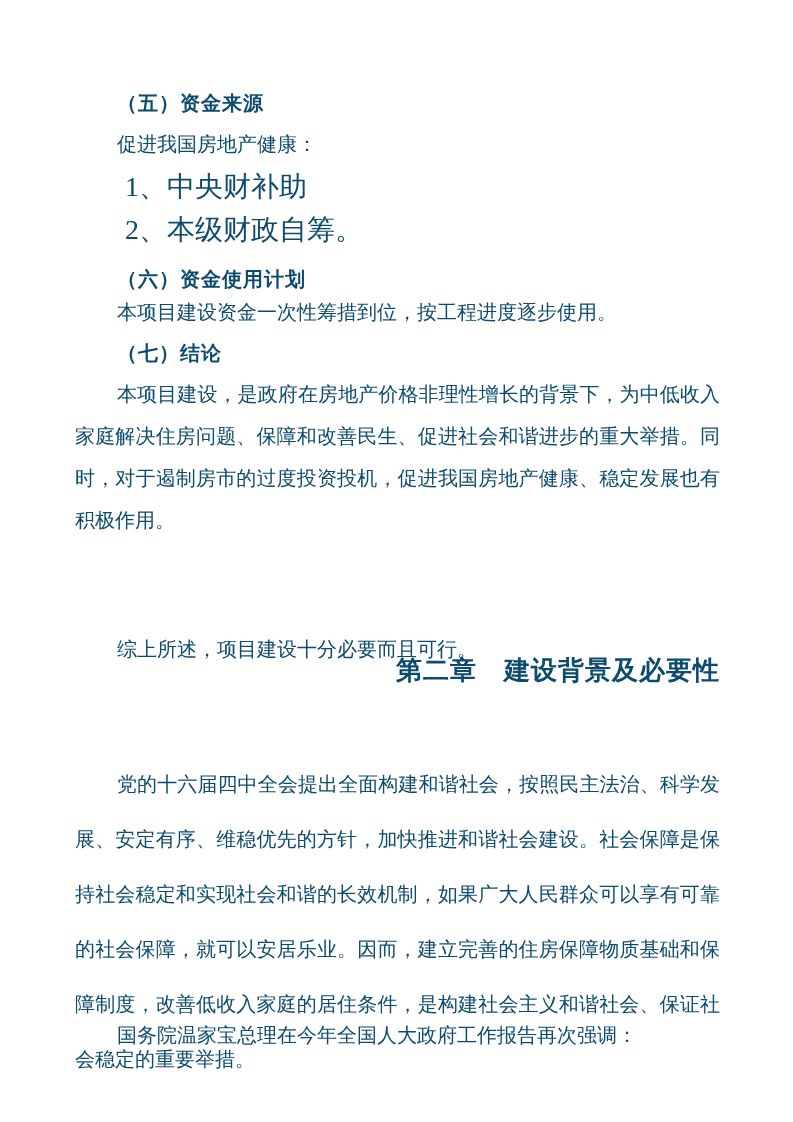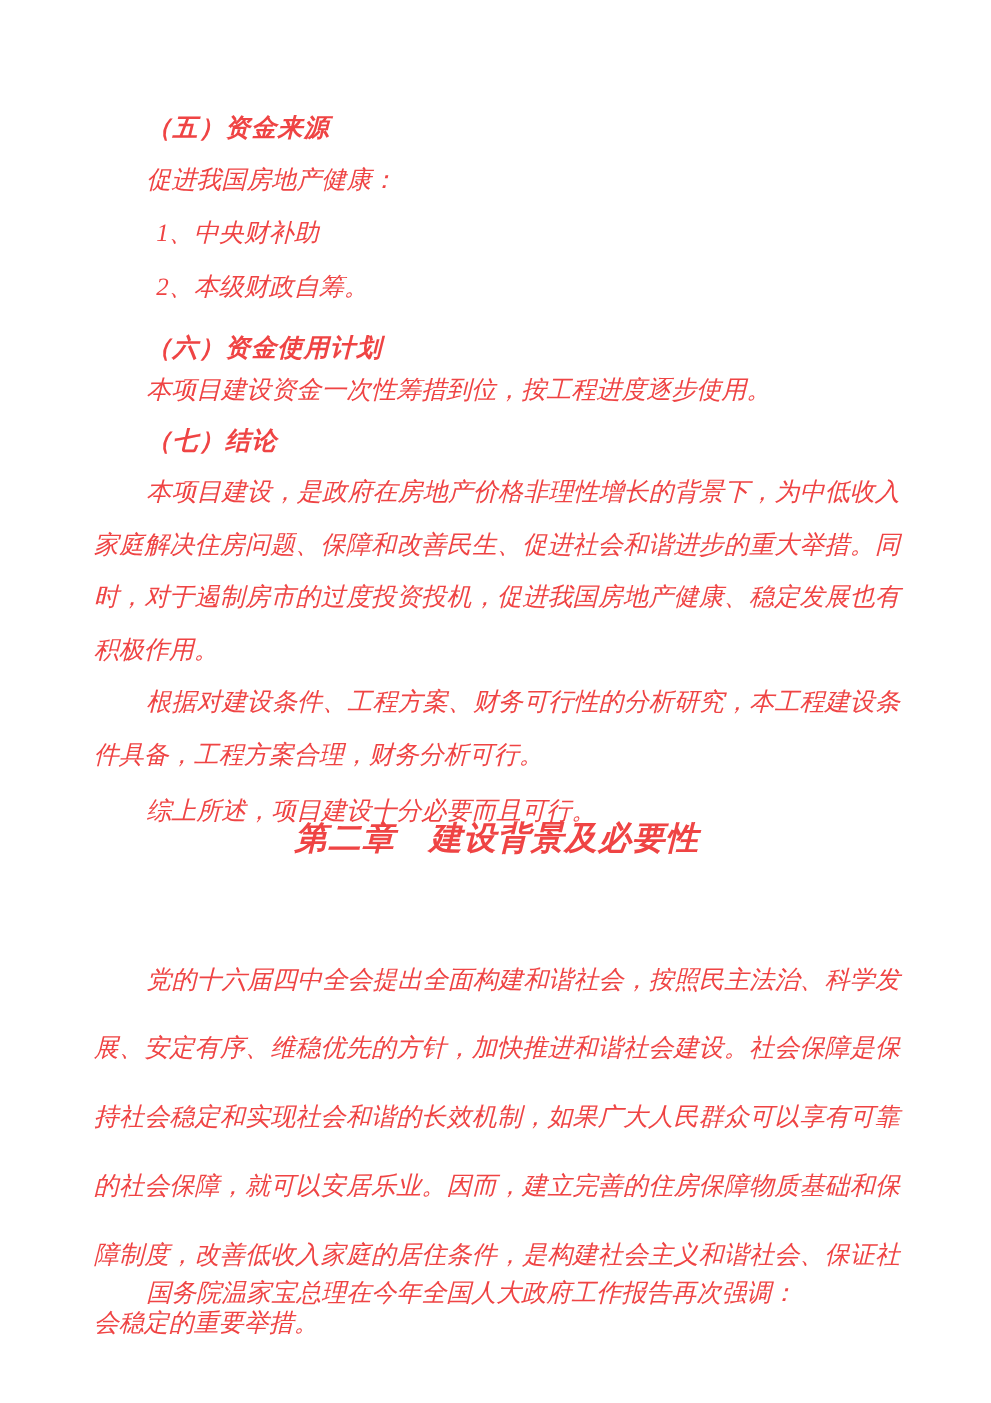--- a/index.html
+++ b/index.html
@@ -13,54 +13,53 @@
     height: 1122px;
     background: #ffffff;
     color: #1a1a1a;
     overflow: hidden;
     margin: 0 auto;
   }
   .doc-block {
     position: absolute;
     left: 75px;
     width: 645px;
-    color: #ef4444;
+    color: #0c4a6e;
     white-space: pre-wrap;
-    font-style: italic;
   }
   .doc-p {
     font-family: "Liberation Serif", "DejaVu Serif", serif;
     font-size: 20px;
     line-height: 42px;
     text-align: justify;
     text-indent: 42px;
   }
   .doc-p-tight {
     line-height: 55px;
   }
   .doc-li {
     font-family: "Liberation Serif", "DejaVu Serif", serif;
-    font-size: 20px;
+    font-size: 28px;
     line-height: 42px;
     text-indent: 50px;
   }
   .doc-h3, .doc-h2 {
     font-family: "Liberation Sans", "DejaVu Sans", sans-serif;
     font-weight: bold;
     font-size: 20px;
     line-height: 39px;
     text-indent: 42px;
     letter-spacing: 1px;
   }
   .doc-h1 {
     font-family: "Liberation Sans", "DejaVu Sans", sans-serif;
     font-weight: bold;
     font-size: 26px;
     line-height: 44px;
-    text-align: center;
+    text-align: right;
     text-indent: 0;
     letter-spacing: 1px;
   }
 </style>
 </head>
 <body>
 
 <div class="page">
 
   <div class="doc-block doc-h3" style="top: 84px;">（五）资金来源</div>
@@ -72,21 +71,20 @@
   <div class="doc-block doc-li" style="top: 209px;">2、本级财政自筹。</div>
 
   <div class="doc-block doc-h3" style="top: 260px;">（六）资金使用计划</div>
 
   <div class="doc-block doc-p" style="top: 291px;">本项目建设资金一次性筹措到位，按工程进度逐步使用。</div>
 
   <div class="doc-block doc-h3" style="top: 334px;">（七）结论</div>
 
   <div class="doc-block doc-p" style="top: 373px;">本项目建设，是政府在房地产价格非理性增长的背景下，为中低收入家庭解决住房问题、保障和改善民生、促进社会和谐进步的重大举措。同时，对于遏制房市的过度投资投机，促进我国房地产健康、稳定发展也有积极作用。</div>
 
-  <div class="doc-block doc-p" style="top: 541px;">根据对建设条件、工程方案、财务可行性的分析研究，本工程建设条件具备，工程方案合理，财务分析可行。</div>
 
   <div class="doc-block doc-p" style="top: 628px;">综上所述，项目建设十分必要而且可行。</div>
 
   <div class="doc-block doc-h1" style="top: 648px;">第二章　建设背景及必要性</div>
 
 
   <div class="doc-block doc-p doc-p-tight" style="top: 757px;">党的十六届四中全会提出全面构建和谐社会，按照民主法治、科学发展、安定有序、维稳优先的方针，加快推进和谐社会建设。社会保障是保持社会稳定和实现社会和谐的长效机制，如果广大人民群众可以享有可靠的社会保障，就可以安居乐业。因而，建立完善的住房保障物质基础和保障制度，改善低收入家庭的居住条件，是构建社会主义和谐社会、保证社会稳定的重要举措。</div>
 
   <div class="doc-block doc-p" style="top: 1014px;">国务院温家宝总理在今年全国人大政府工作报告再次强调：</div>
 

